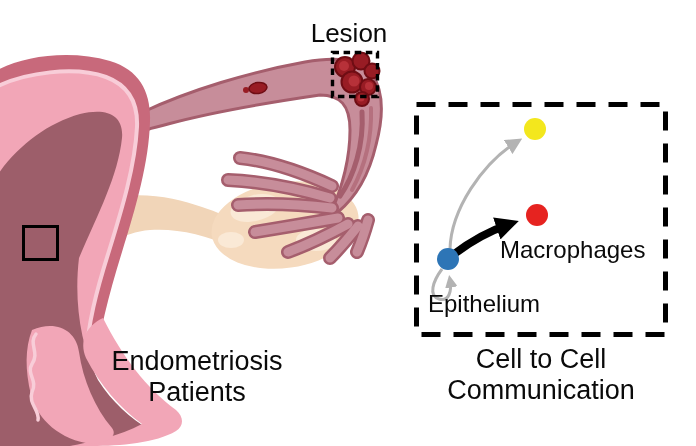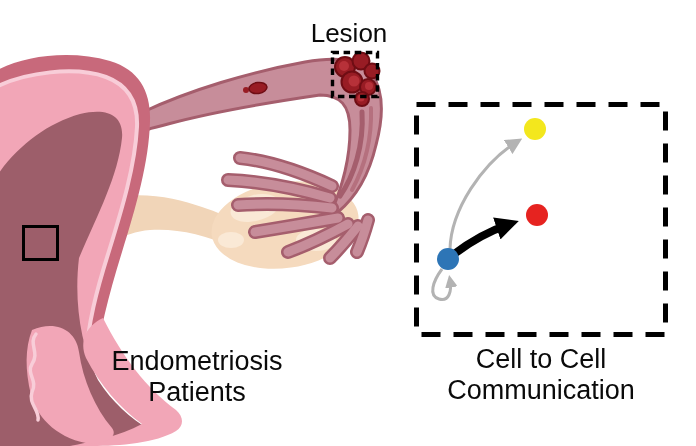--- a/index.html
+++ b/index.html
@@ -142,20 +142,22 @@
 
     <path fill="none" stroke-width="8" marker-end="url(#arrow-black)" d="M 453,255 C 472,240 492,230 510,224" stroke="#000000"></path>
 
     <circle cx="535" cy="129" r="11" fill="#f3e71d"></circle>
     <circle cx="537" cy="215" r="11" fill="#e62320"></circle>
     <circle cx="448" cy="259" r="11" fill="#2d75b6"></circle>
   </svg>
 
   <div class="label lesion-label">Lesion</div>
 
+  <div class="label node-label macrophages-label">Macrophages</div>
+  <div class="label node-label epithelium-label">Epithelium</div>
 
   <div class="caption caption-right">
     <div>Cell to Cell</div>
     <div>Communication</div>
   </div>
 
   <div class="caption caption-left">
     <div>Endometriosis</div>
     <div>Patients</div>
   </div>

